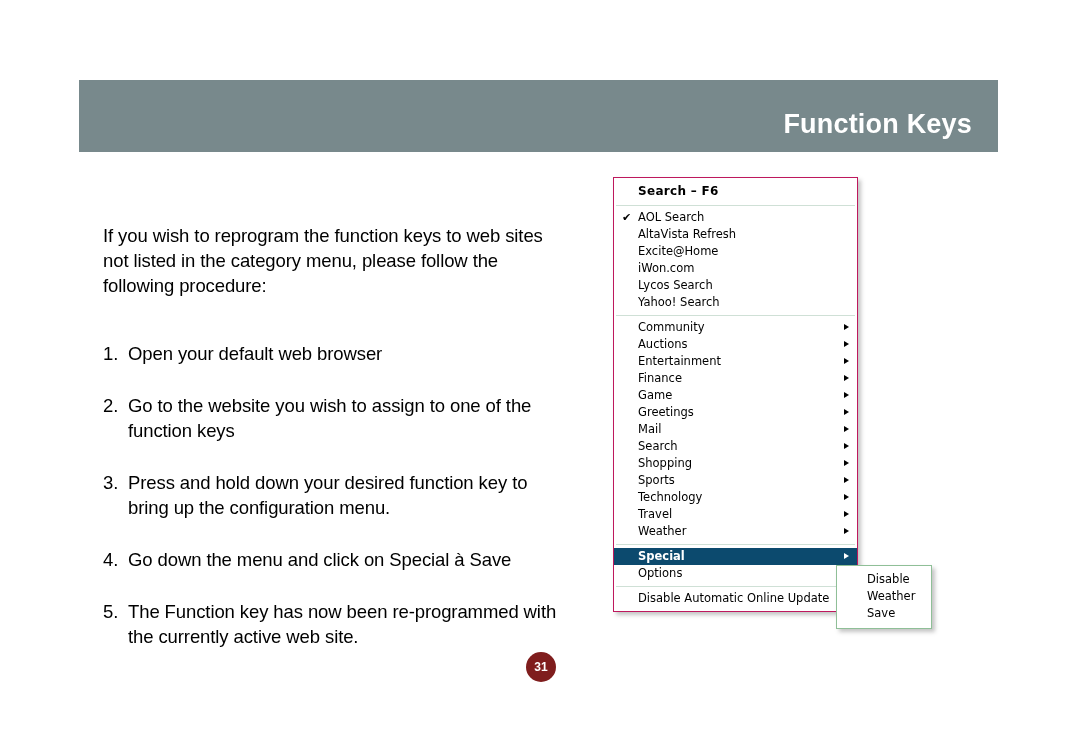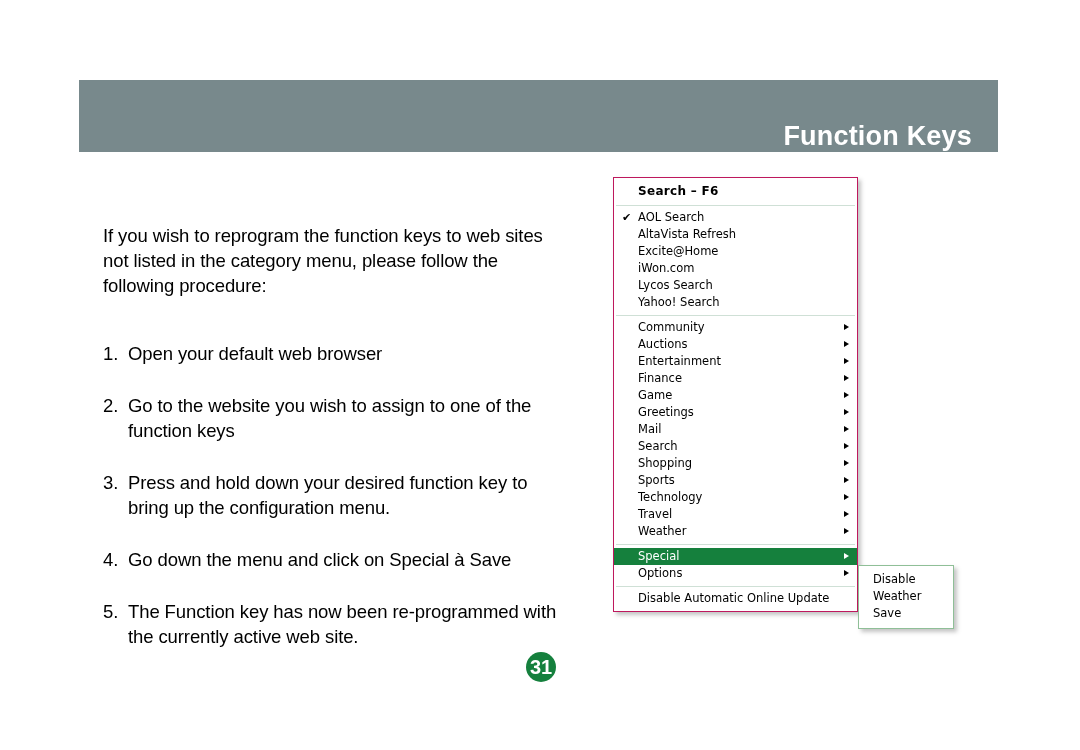--- a/index.html
+++ b/index.html
@@ -23,21 +23,21 @@
     left: 79px;
     top: 80px;
     width: 919px;
     height: 72px;
     background: #78898c;
     box-sizing: border-box;
   }
   #page-title {
     position: absolute;
     right: 26px;
-    bottom: 0;
+    bottom: 12px;
     color: #ffffff;
     font-size: 27px;
     font-weight: bold;
     letter-spacing: 0.2px;
     white-space: nowrap;
   }
 
   
   #body-copy {
     position: absolute;
@@ -73,23 +73,23 @@
   .step-gap   { height: 27px; }
 
   
   #page-number-badge {
     position: absolute;
     left: 526px;
     top: 652px;
     width: 30px;
     height: 30px;
     border-radius: 50%;
-    background: #15803d;
+    background: #7f1d1d;
     color: #ffffff;
-    font-size: 20px;
+    font-size: 12px;
     font-weight: bold;
     display: flex;
     align-items: center;
     justify-content: center;
   }
 
   
   #context-menu {
     position: absolute;
     left: 613px;
@@ -121,22 +121,23 @@
   .menu-group { padding: 3px 0 4px 0; }
   .menu-item {
     position: relative;
     height: 17px;
     line-height: 17px;
     padding-left: 24px;
     padding-right: 22px;
     white-space: nowrap;
   }
   .menu-item.highlighted {
-    background: #15803d;
+    background: #0c4a6e;
     color: #ffffff;
+    font-weight: bold;
   }
   .menu-check {
     position: absolute;
     left: 8px;
     top: 0;
     line-height: 17px;
     font-size: 11px;
     font-weight: bold;
   }
   .menu-arrow {
@@ -147,30 +148,30 @@
     width: 0; height: 0;
     border-left: 5px solid #000000;
     border-top: 3.5px solid transparent;
     border-bottom: 3.5px solid transparent;
   }
   .menu-item.highlighted .menu-arrow { border-left-color: #ffffff; }
 
   
   #submenu {
     position: absolute;
-    left: 858px;
+    left: 836px;
     top: 565px;
     width: 96px;
     background: #ffffff;
     border: 1px solid #8fbf97;
     box-sizing: border-box;
     box-shadow: 3px 3px 4px rgba(90,90,90,0.35);
     font-family: "DejaVu Sans", sans-serif;
     font-size: 11.5px;
-    padding: 5px 0 6px 0;
+    padding: 5px 0 6px 16px;
     z-index: 10;
   }
   .submenu-item {
     height: 17px;
     line-height: 17px;
     padding-left: 14px;
     white-space: nowrap;
   }
 </style>
 </head>

